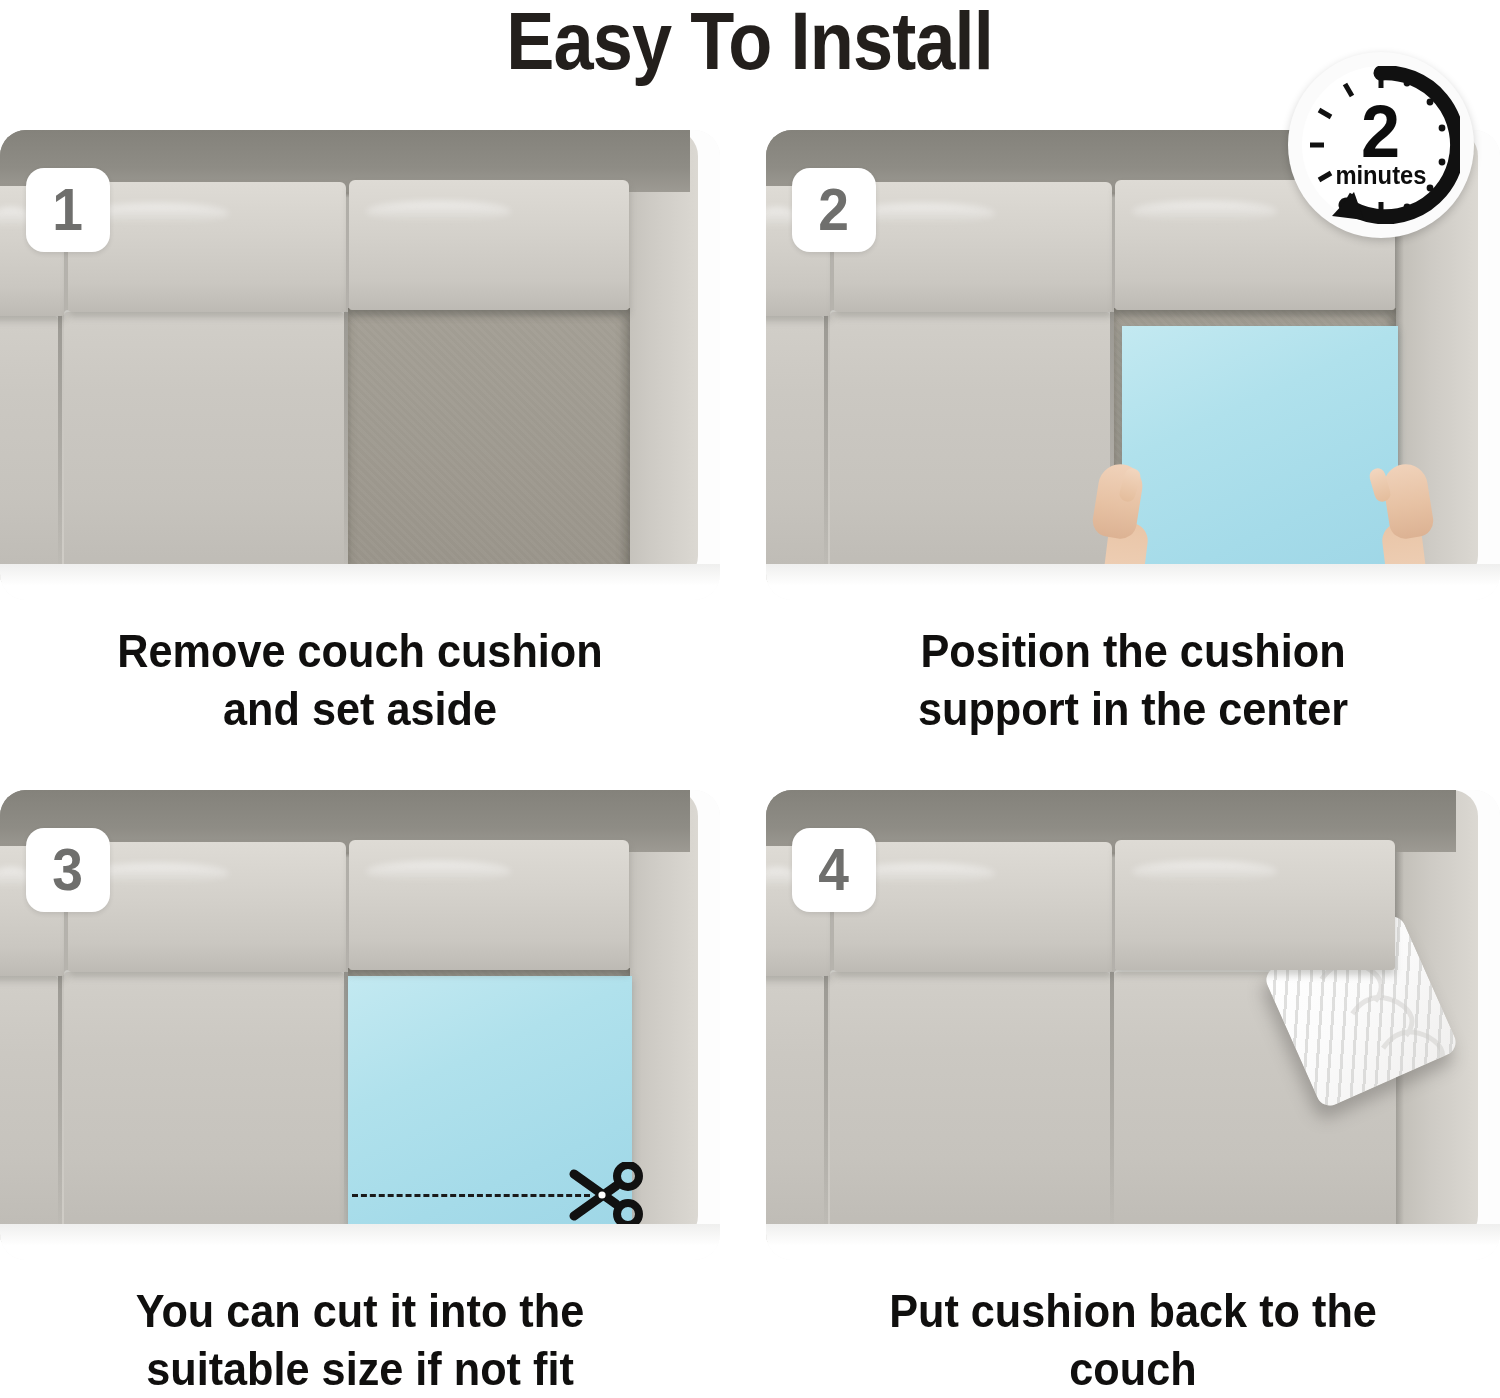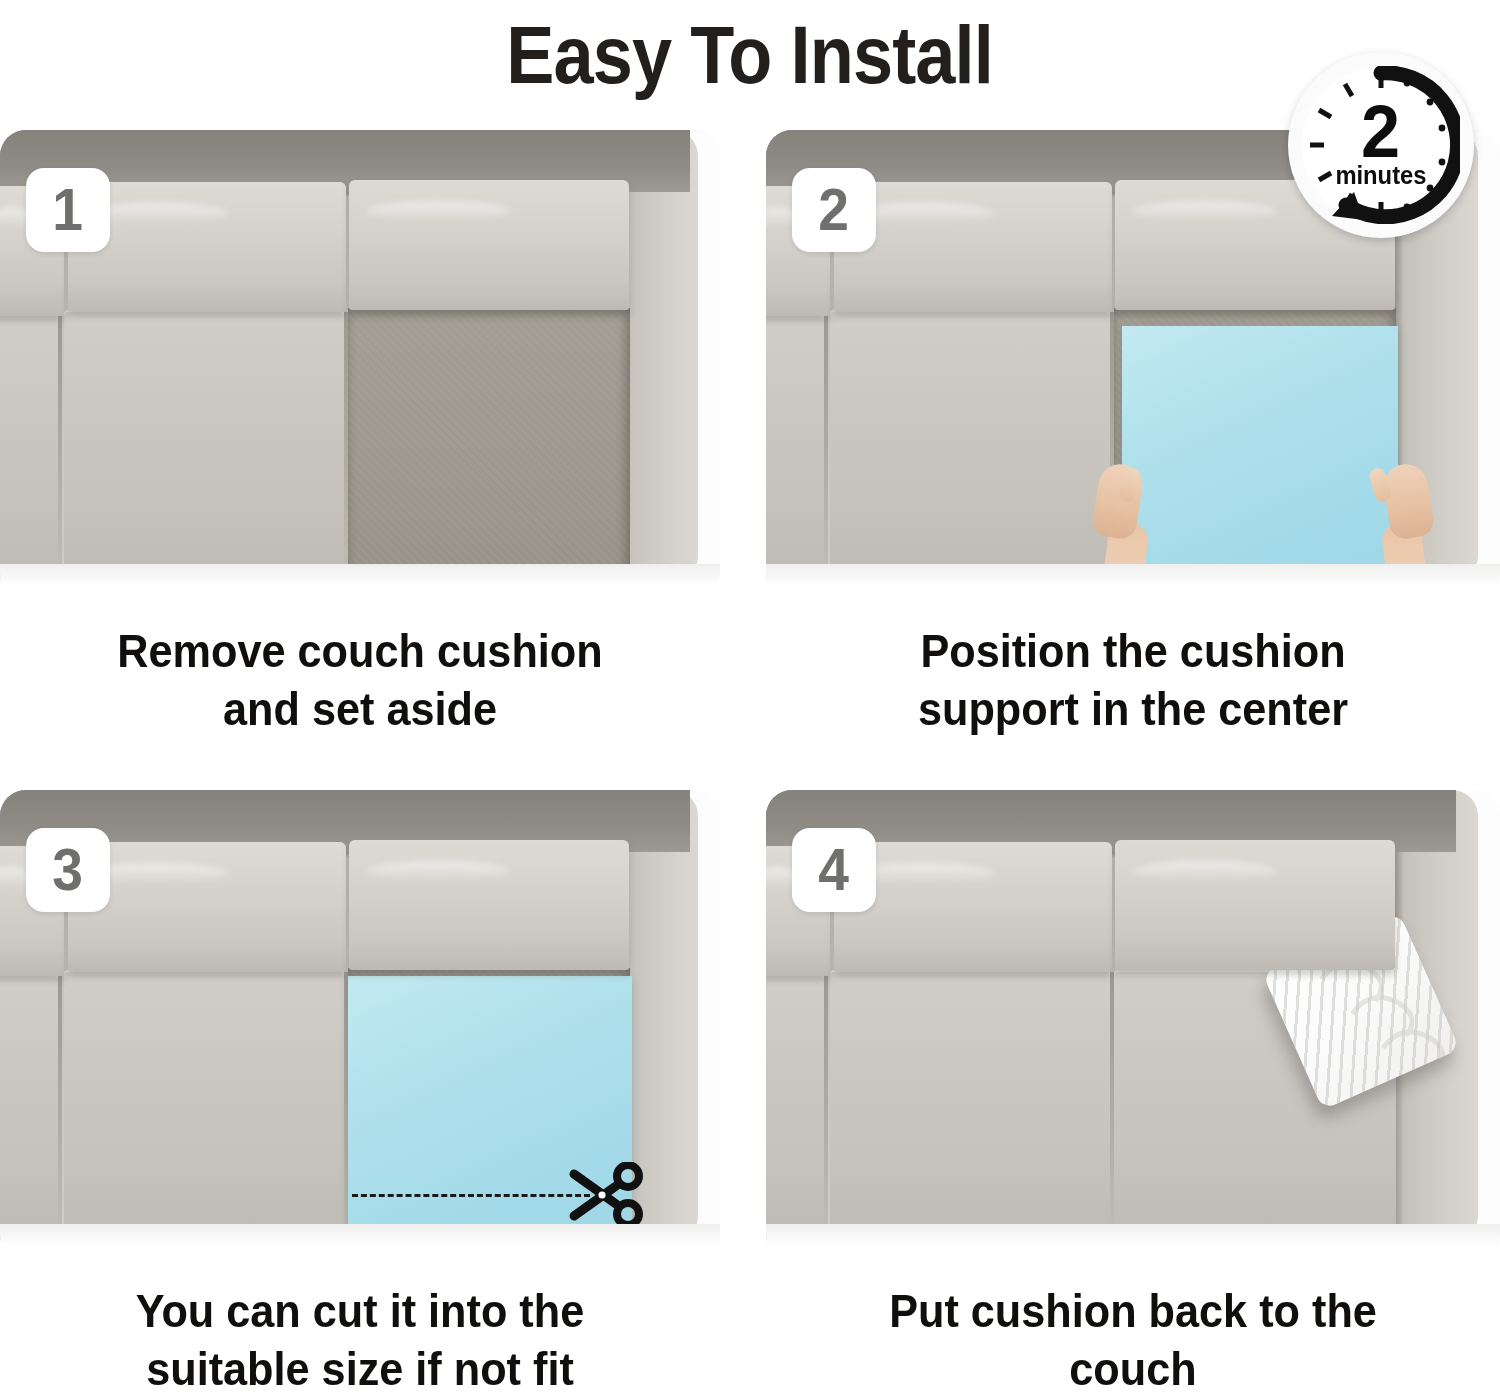--- a/index.html
+++ b/index.html
@@ -7,21 +7,21 @@
     width:1500px;height:1398px;
     background:#ffffff;
     font-family:"Liberation Sans", sans-serif;
     overflow:hidden;
     position:relative;
   }
 
   
   .title-bar{
     position:absolute; left:0; top:0; width:1500px; height:96px;
-    display:flex; align-items:flex-end; justify-content:center;
+    display:flex; align-items:flex-start; justify-content:center;
   }
   .title-text{
     font-family:"Liberation Sans", sans-serif;
     font-weight:bold;
     font-size:82px;
     letter-spacing:-1px;
     color:#231f1c;
     transform:scaleX(0.88);
     transform-origin:center;
     white-space:nowrap;

